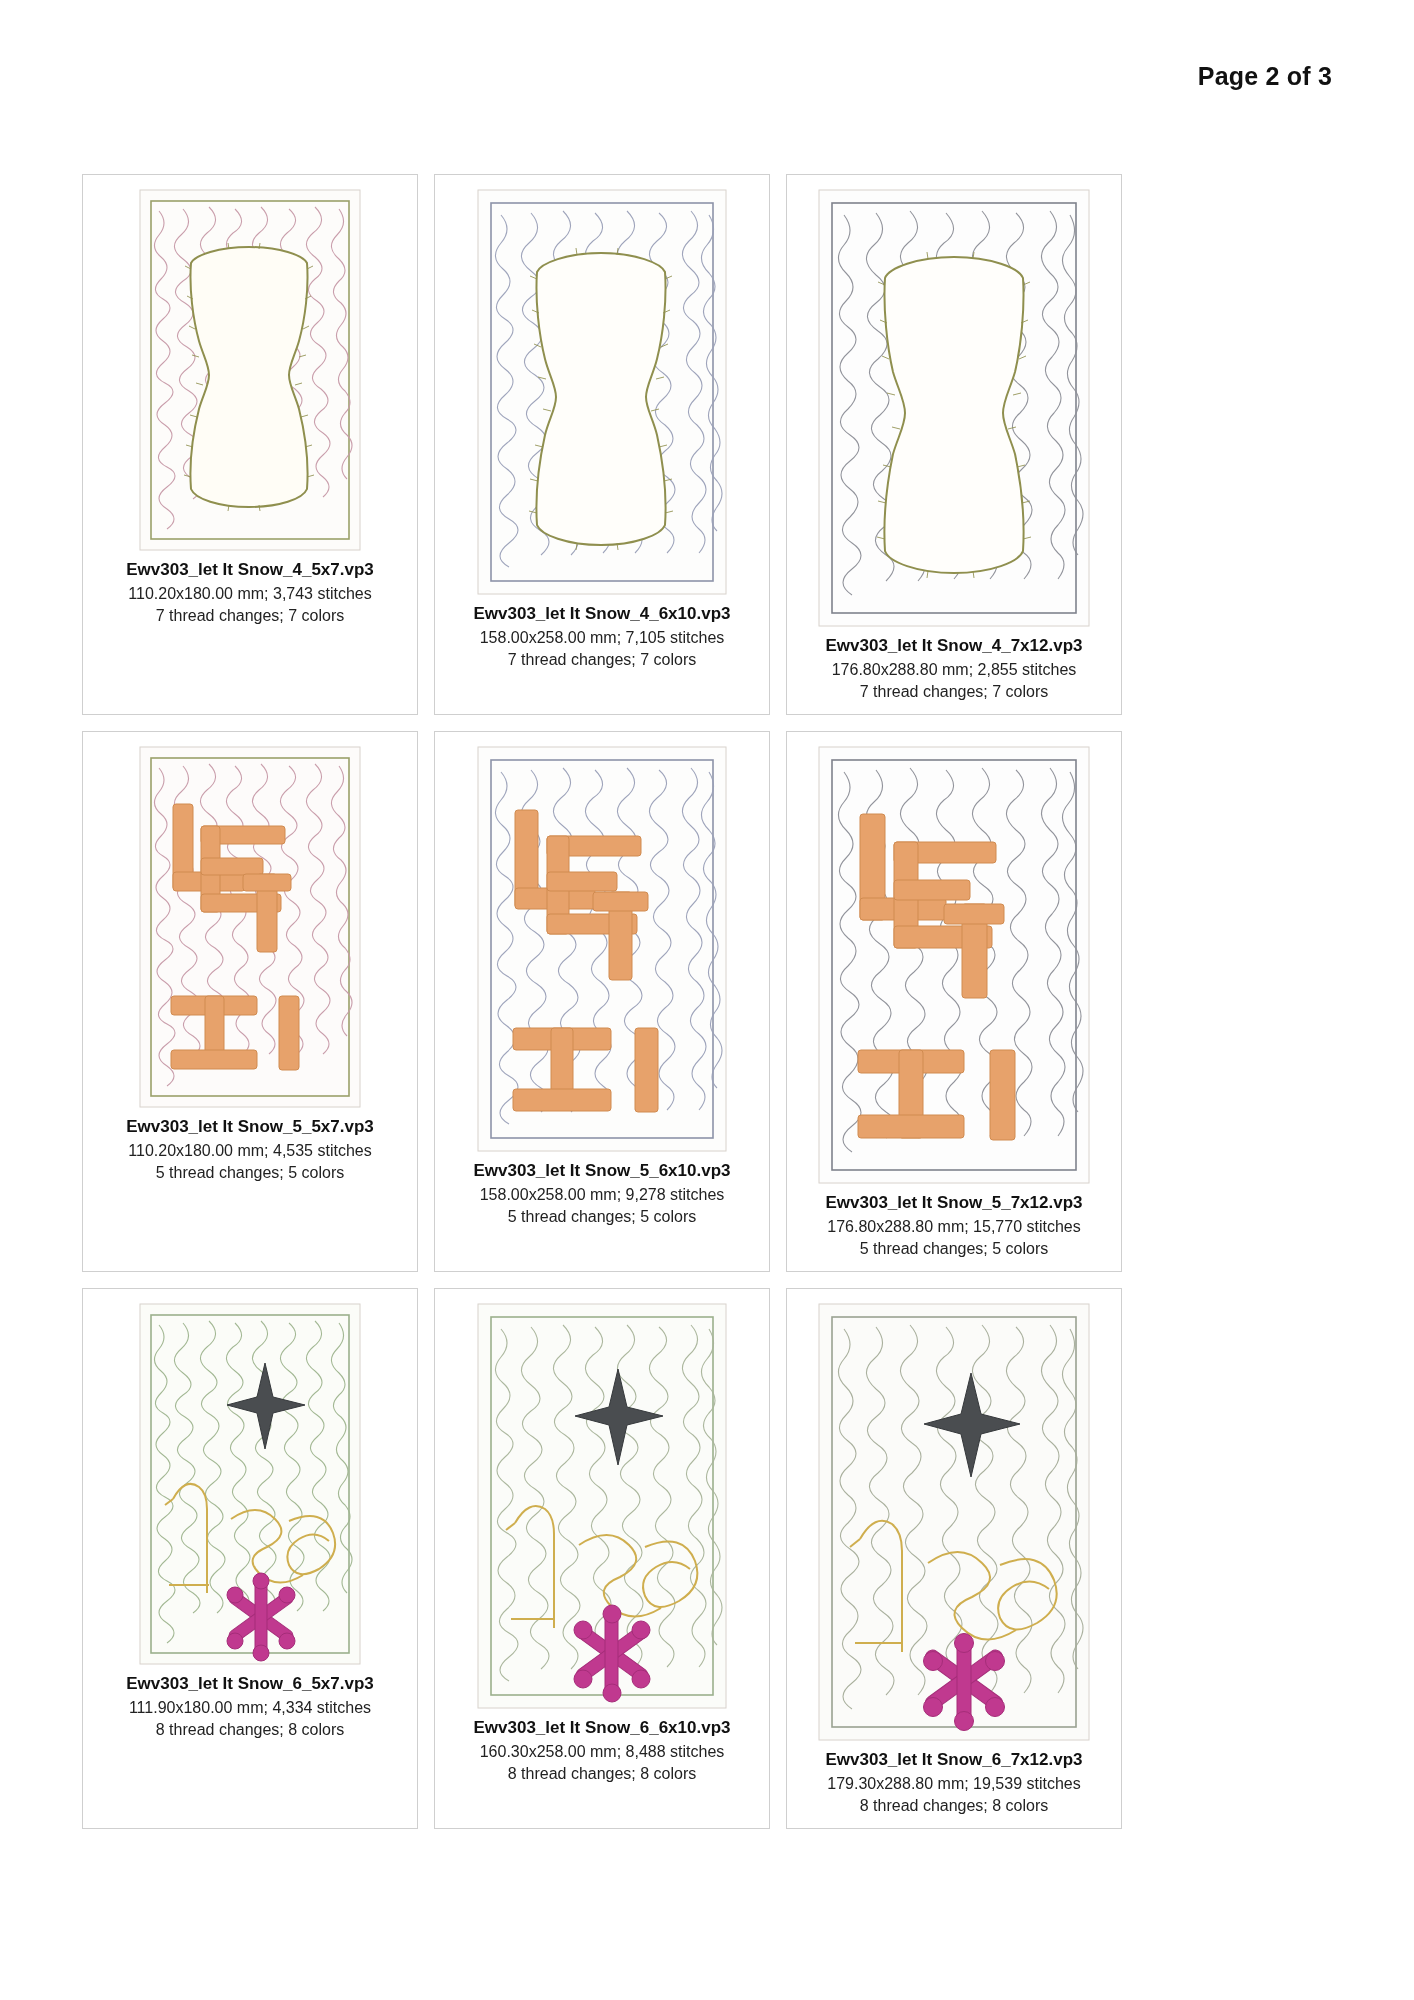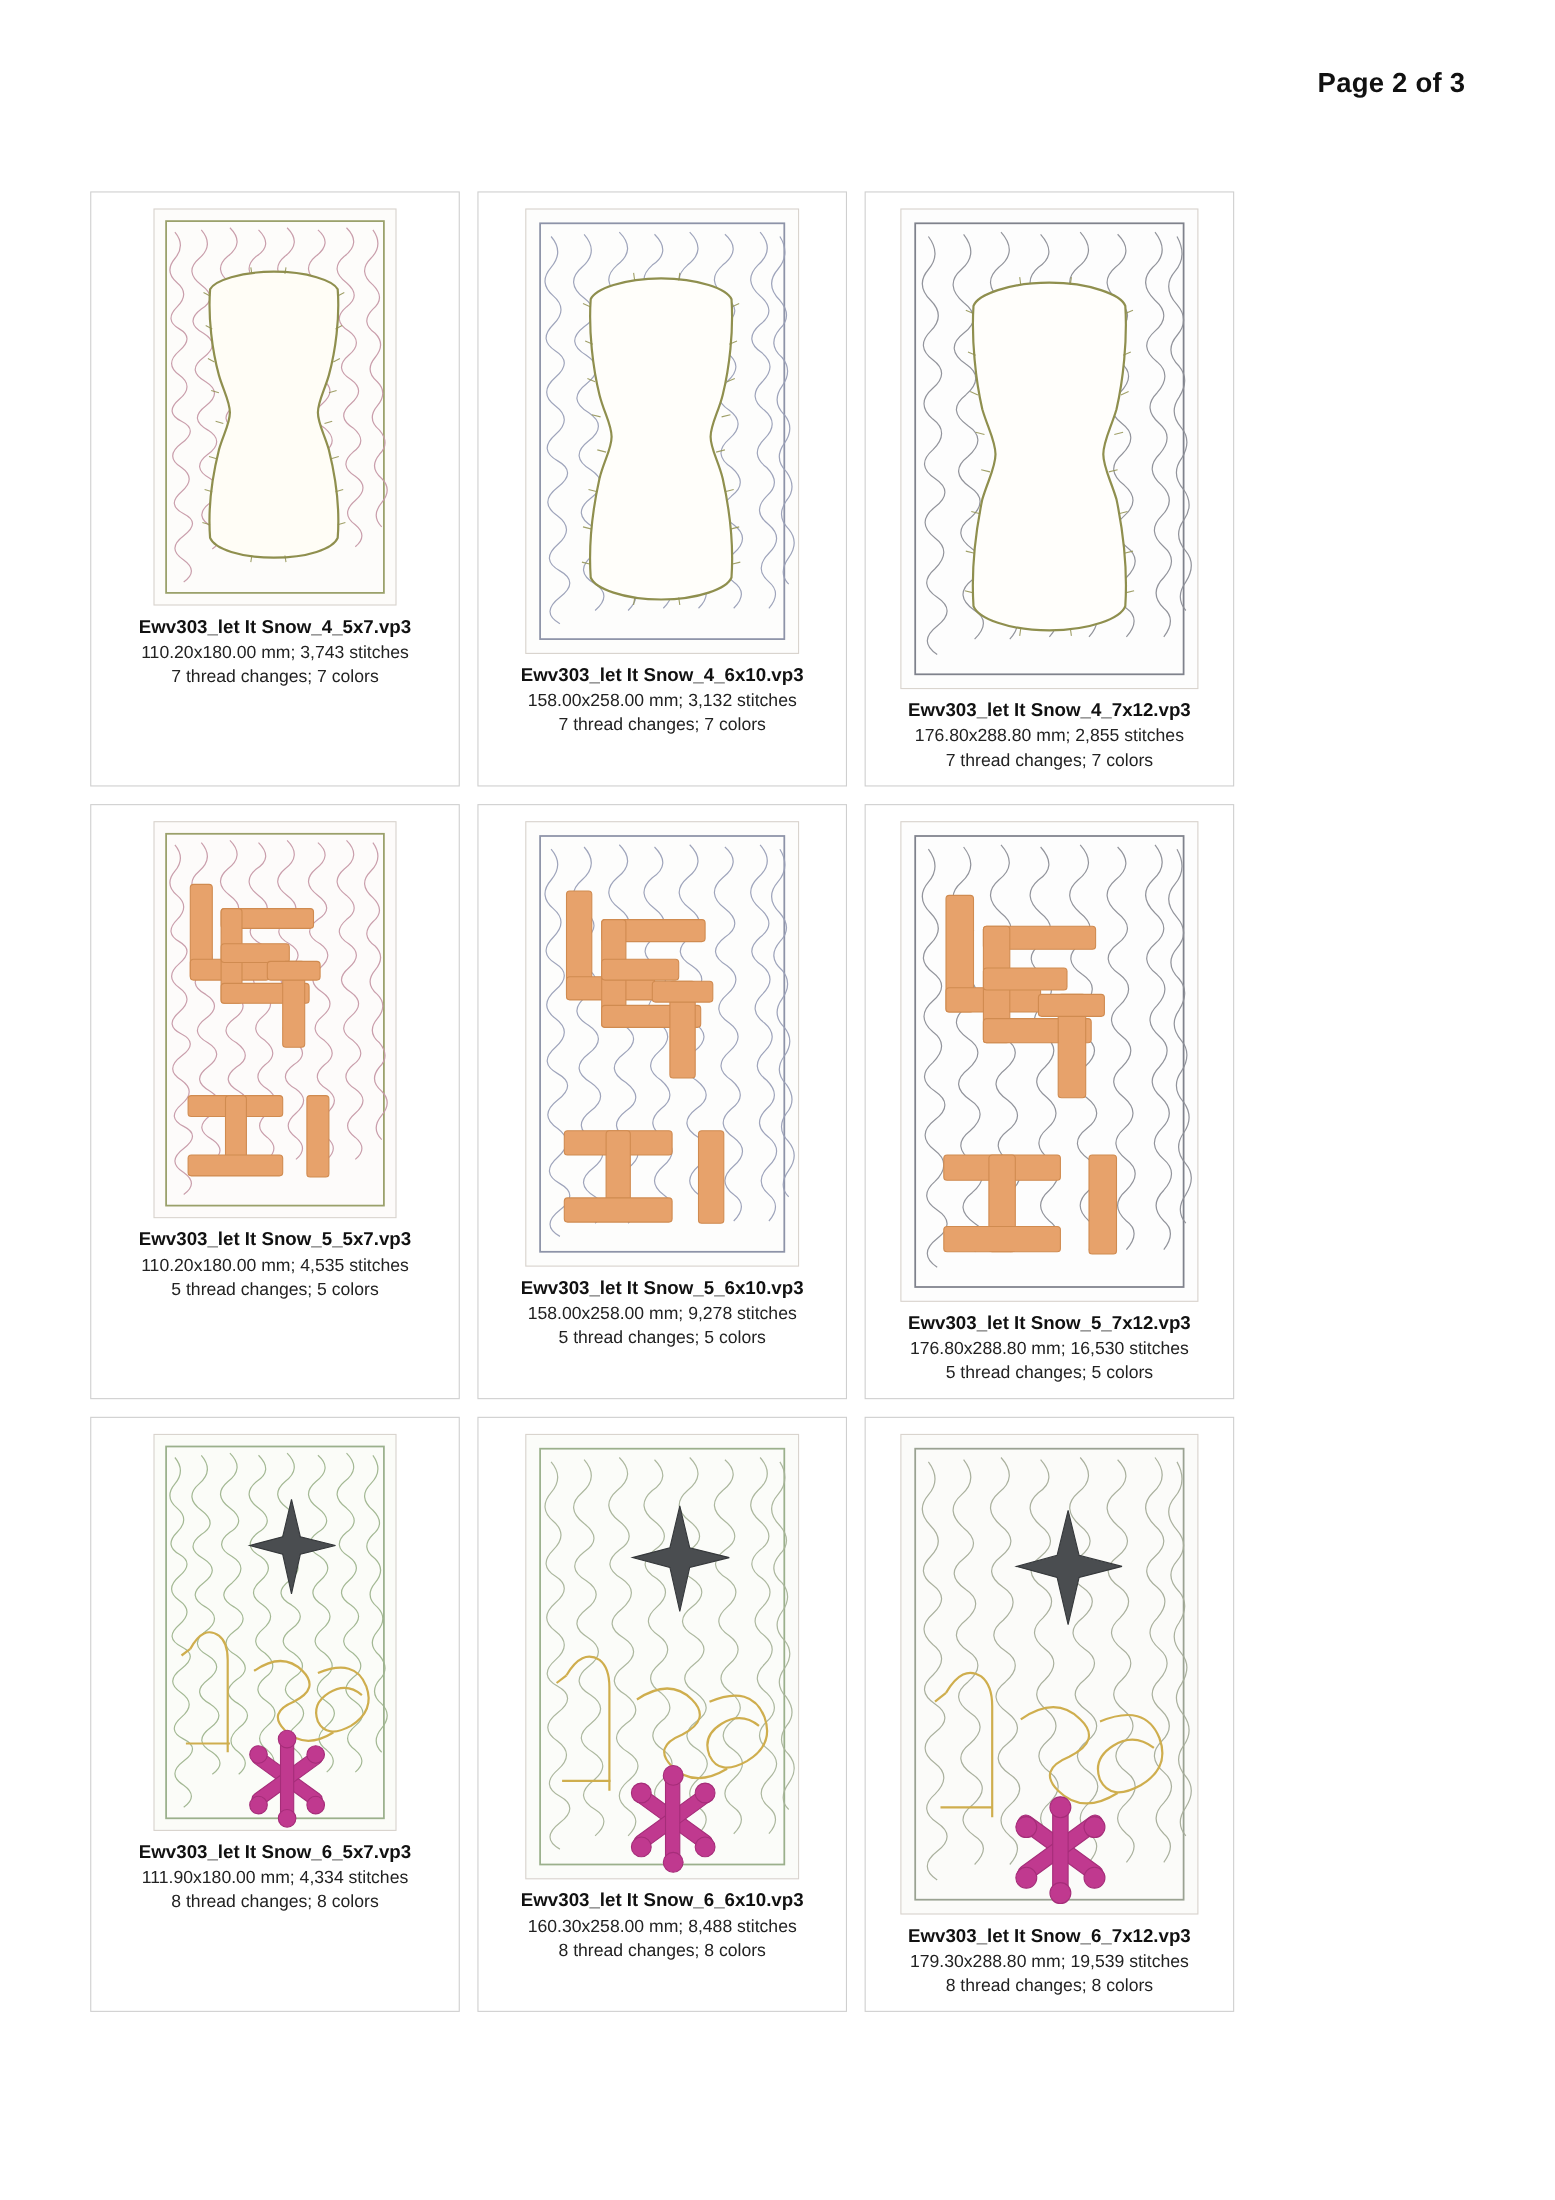--- a/index.html
+++ b/index.html
@@ -149,21 +149,21 @@
             <path d="M124 64 C158 64 184 74 188 83 C190 112 186 146 180 170 C176 186 169 197 169 208 C169 219 176 230 180 246 C186 273 190 307 188 336 C184 346 158 356 124 356 C90 356 64 346 60 336 C58 307 62 273 68 246 C72 230 79 219 79 208 C79 197 72 186 68 170 C62 146 58 112 60 83 C64 74 90 64 124 64 Z" fill="#fffefa" stroke="#8f8f4e" stroke-width="2"></path>
             <g stroke="#8f8f4e" stroke-width="1" opacity="0.85">
               <path d="M60 90 l-7 -3 M62 124 l-7 -3 M64 158 l-7 -3 M69 190 l-8 -2 M74 222 l-8 -2 M66 258 l-8 -2 M61 292 l-8 -2 M60 324 l-8 -2"></path>
               <path d="M188 90 l7 -3 M186 124 l7 -3 M184 158 l7 -3 M179 190 l8 -2 M174 222 l8 -2 M182 258 l8 -2 M187 292 l8 -2 M188 324 l8 -2"></path>
               <path d="M100 66 l-1 -7 M140 66 l1 -7 M100 354 l-1 7 M140 354 l1 7"></path>
             </g>
           </svg>
         </div>
         <div class="caption">
           <span class="fname">Ewv303_let It Snow_4_6x10.vp3</span>
-          <span class="meta">158.00x258.00 mm; 3,132 stitches</span>
+          <span class="meta">158.00x258.00 mm; 7,105 stitches</span>
           <span class="meta">7 thread changes; 7 colors</span>
         </div>
       </div>
 
       <div class="cell size-7x12">
         <div class="design-box">
           <svg class="design-svg" viewBox="0 0 272 438">
             <rect x="1" y="1" width="270" height="436" fill="#fdfdfd" stroke="#d8d2cc" stroke-width="1"></rect>
             <rect x="14" y="14" width="244" height="410" fill="none" stroke="#7f828c" stroke-width="1.6"></rect>
             <g stroke="#8d8f97" stroke-width="1.1" fill="none" opacity="0.95">
@@ -295,21 +295,21 @@
               <rect x="126" y="158" width="60" height="20" rx="3"></rect>
               <rect x="40" y="304" width="106" height="23" rx="3"></rect>
               <rect x="81" y="304" width="24" height="88" rx="3"></rect>
               <rect x="40" y="369" width="106" height="23" rx="3"></rect>
               <rect x="172" y="304" width="25" height="90" rx="3"></rect>
             </g>
           </svg>
         </div>
         <div class="caption">
           <span class="fname">Ewv303_let It Snow_5_7x12.vp3</span>
-          <span class="meta">176.80x288.80 mm; 16,530 stitches</span>
+          <span class="meta">176.80x288.80 mm; 15,770 stitches</span>
           <span class="meta">5 thread changes; 5 colors</span>
         </div>
       </div>
     </div>
 
     <div class="row">
       <div class="cell size-5x7">
         <div class="design-box">
           <svg class="design-svg" viewBox="0 0 222 362">
             <rect x="1" y="1" width="220" height="360" fill="#fbfcf8" stroke="#d8d2cc" stroke-width="1"></rect>

